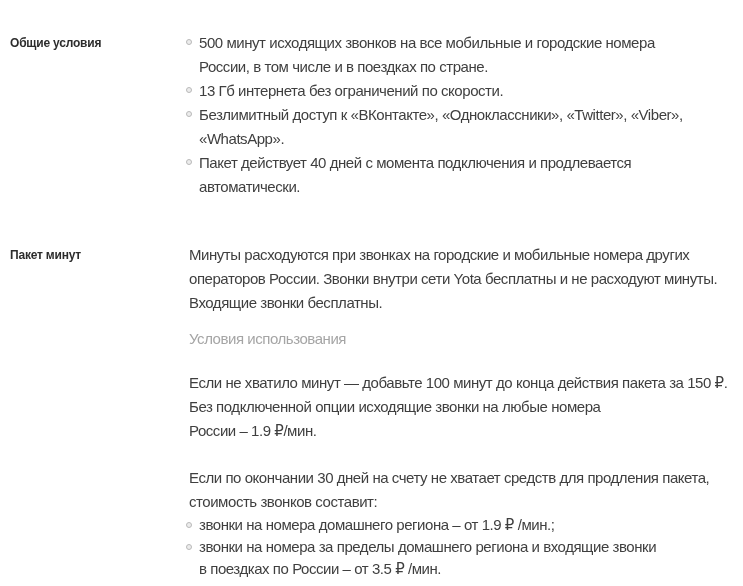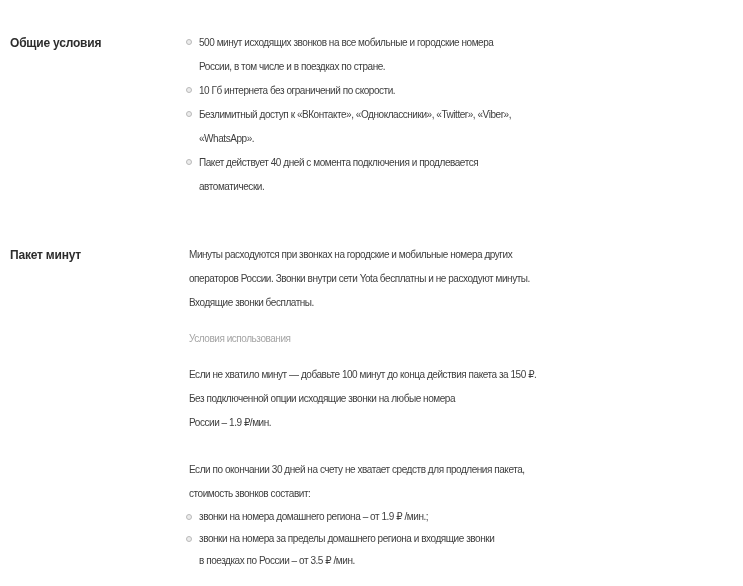--- a/index.html
+++ b/index.html
@@ -28,35 +28,35 @@
     margin-top: 44px;
   }
   .section-label {
     font-size: 12px;
     line-height: 24px;
     font-weight: bold;
     color: #2d2d2d;
     letter-spacing: -0.2px;
   }
   .section-content {
-    font-size: 10px;
+    font-size: 15px;
     line-height: 24px;
     letter-spacing: -0.45px;
     color: #3f3f3f;
   }
   .lines {
     white-space: pre-line;
   }
   .section-content p {
     margin: 0;
   }
   p.subheading {
     color: #a5a5a5;
     margin-top: 12px;
-    margin-bottom: 12px;
+    margin-bottom: 20px;
   }
   p.intro-paragraph {
     margin-bottom: 12px;
   }
   p.topup-paragraph {
     margin-bottom: 23px;
   }
   ul.bullet-list {
     list-style: none;
     margin: 0 0 0 -3px;
@@ -88,21 +88,21 @@
     <div class="section-label">Общие условия</div>
     <div class="section-content">
       <ul class="bullet-list">
         <li>
           <span class="bullet"></span>
           <span class="lines">500 минут исходящих звонков на все мобильные и городские номера
 России, в том числе и в поездках по стране.</span>
         </li>
         <li>
           <span class="bullet"></span>
-          <span class="lines">10 Гб интернета без ограничений по скорости.</span>
+          <span class="lines">13 Гб интернета без ограничений по скорости.</span>
         </li>
         <li>
           <span class="bullet"></span>
           <span class="lines">Безлимитный доступ к «ВКонтакте», «Одноклассники», «Twitter», «Viber»,
 «WhatsApp».</span>
         </li>
         <li>
           <span class="bullet"></span>
           <span class="lines">Пакет действует 40 дней с момента подключения и продлевается
 автоматически.</span>

